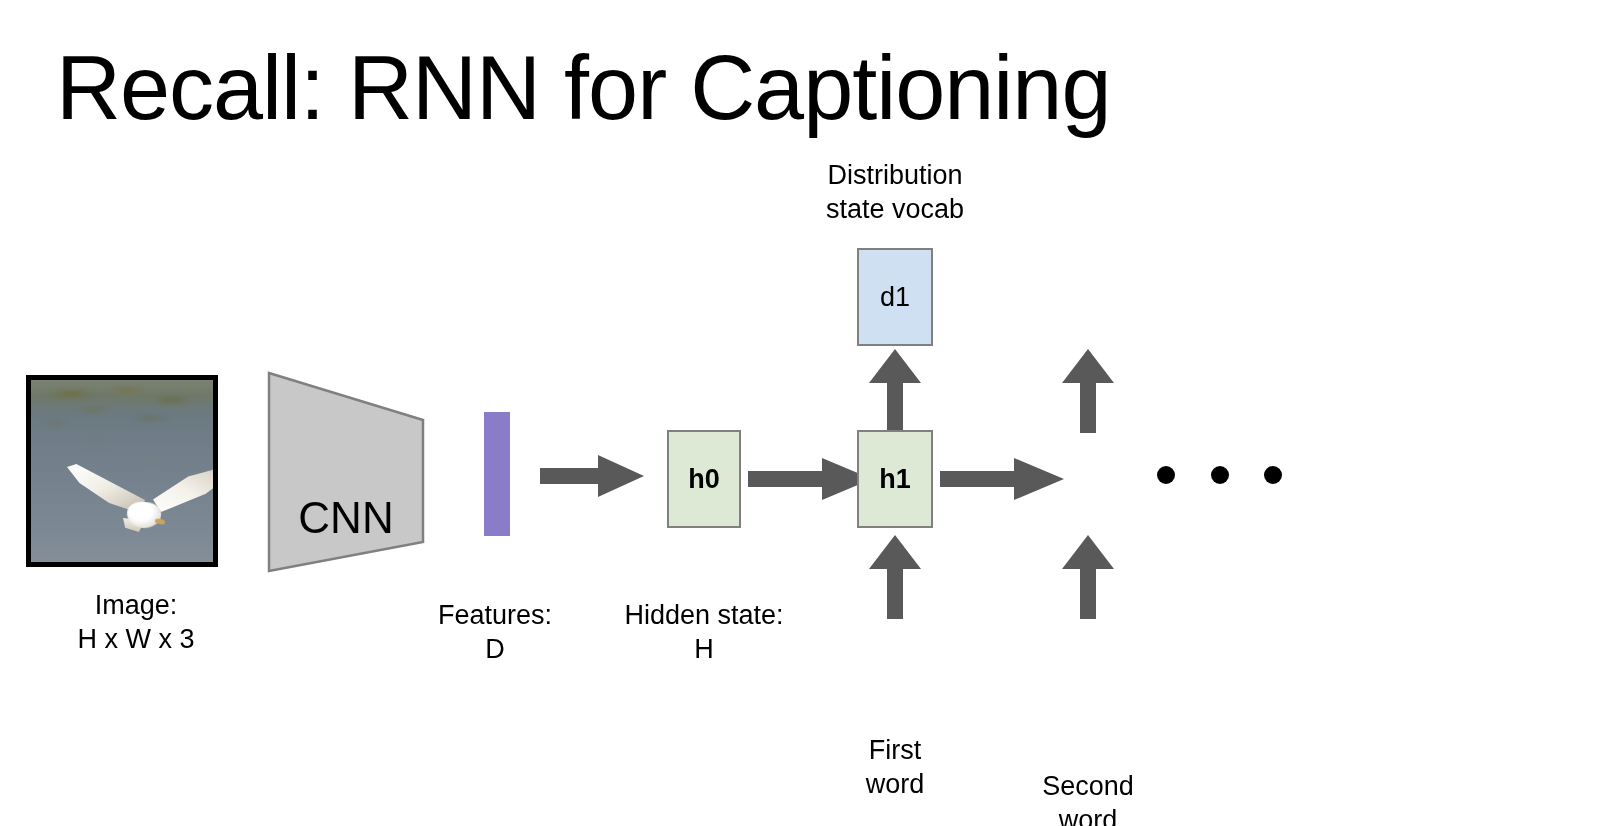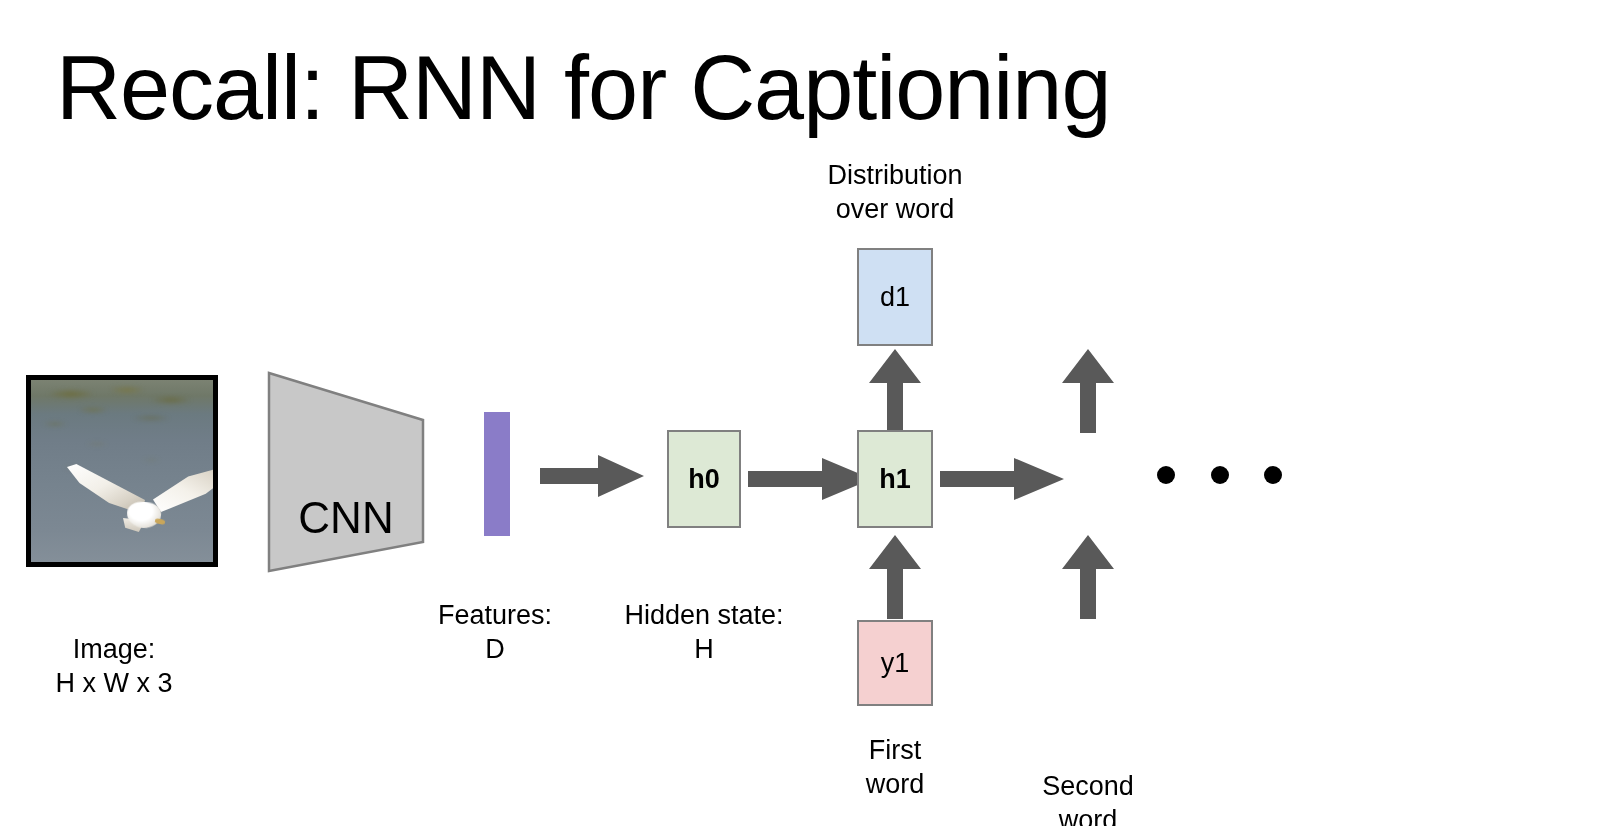--- a/index.html
+++ b/index.html
@@ -226,21 +226,21 @@
   <div id="photo-frame">
     <div id="photo-inner"></div>
     <div id="photo-ripples"></div>
     <div id="photo-ripples2"></div>
     <div id="gull-wing-left"></div>
     <div id="gull-wing-right"></div>
     <div id="gull-tail"></div>
     <div id="gull-body"></div>
     <div id="gull-beak"></div>
   </div>
-  <div class="caption" style="left:18px; top:588px; width:192px;margin-top:44px;">Image:
+  <div class="caption" style="left:40px; top:588px; width:192px;">Image:
 H x W x 3</div>
 
   <div id="cnn-wrap">
     <svg width="160" height="204" viewBox="0 0 160 204" style="position:absolute; left:0; top:0;">
       <polygon points="3,3 157,50 157,172 3,201" fill="#c8c8c8" stroke="#808080" stroke-width="2.5" stroke-linejoin="miter"></polygon>
     </svg>
     <div id="cnn-label">CNN</div>
   </div>
 
   <div id="feature-bar"></div>
@@ -255,41 +255,38 @@
     <span>h0</span>
   </div>
   <div class="caption" style="left:598px; top:598px; width:212px;">Hidden state:
 H</div>
 
   <svg class="arrow-h" style="left:748px; top:458px;" width="128" height="42">
     <polygon points="0,13 74,13 74,0 124,21 74,42 74,29 0,29" fill="#595959"></polygon>
   </svg>
 
   <div class="caption" style="left:795px; top:158px; width:200px;">Distribution
-over word</div>
+state vocab</div>
 
   <div class="node node-blue" style="left:857px; top:248px; width:76px; height:98px;">
     <span>d1</span>
   </div>
 
   <svg class="arrow-v" style="left:869px; top:349px;" width="52" height="84">
     <polygon points="18,84 18,34 0,34 26,0 52,34 34,34 34,84" fill="#595959"></polygon>
   </svg>
 
   <div class="node node-green" style="left:857px; top:430px; width:76px; height:98px;">
     <span>h1</span>
   </div>
 
   <svg class="arrow-v" style="left:869px; top:535px;" width="52" height="84">
     <polygon points="18,84 18,34 0,34 26,0 52,34 34,34 34,84" fill="#595959"></polygon>
   </svg>
 
-  <div class="node node-pink" style="left:857px; top:620px; width:76px; height:86px;">
-    <span>y1</span>
-  </div>
   <div class="caption" style="left:805px; top:733px; width:180px;">First
 word</div>
 
   <svg class="arrow-h" style="left:940px; top:458px;" width="128" height="42">
     <polygon points="0,13 74,13 74,0 124,21 74,42 74,29 0,29" fill="#595959"></polygon>
   </svg>
 
 
   <svg class="arrow-v" style="left:1062px; top:349px;" width="52" height="84">
     <polygon points="18,84 18,34 0,34 26,0 52,34 34,34 34,84" fill="#595959"></polygon>

